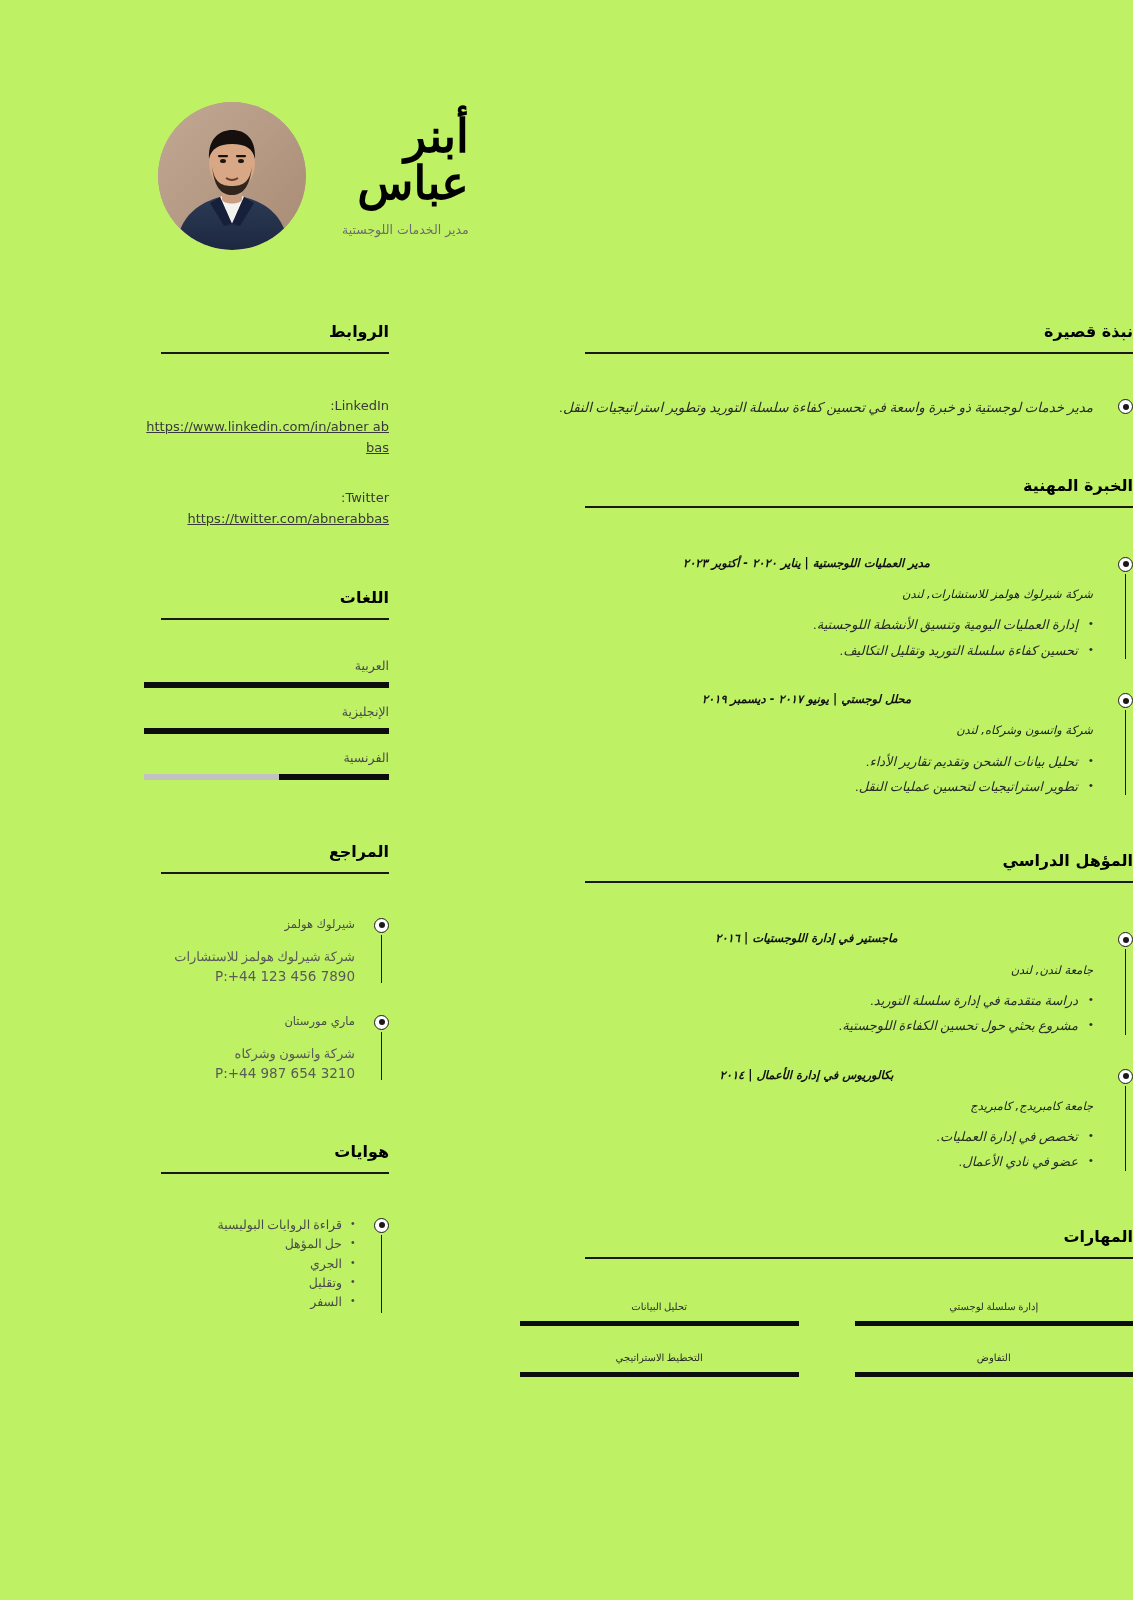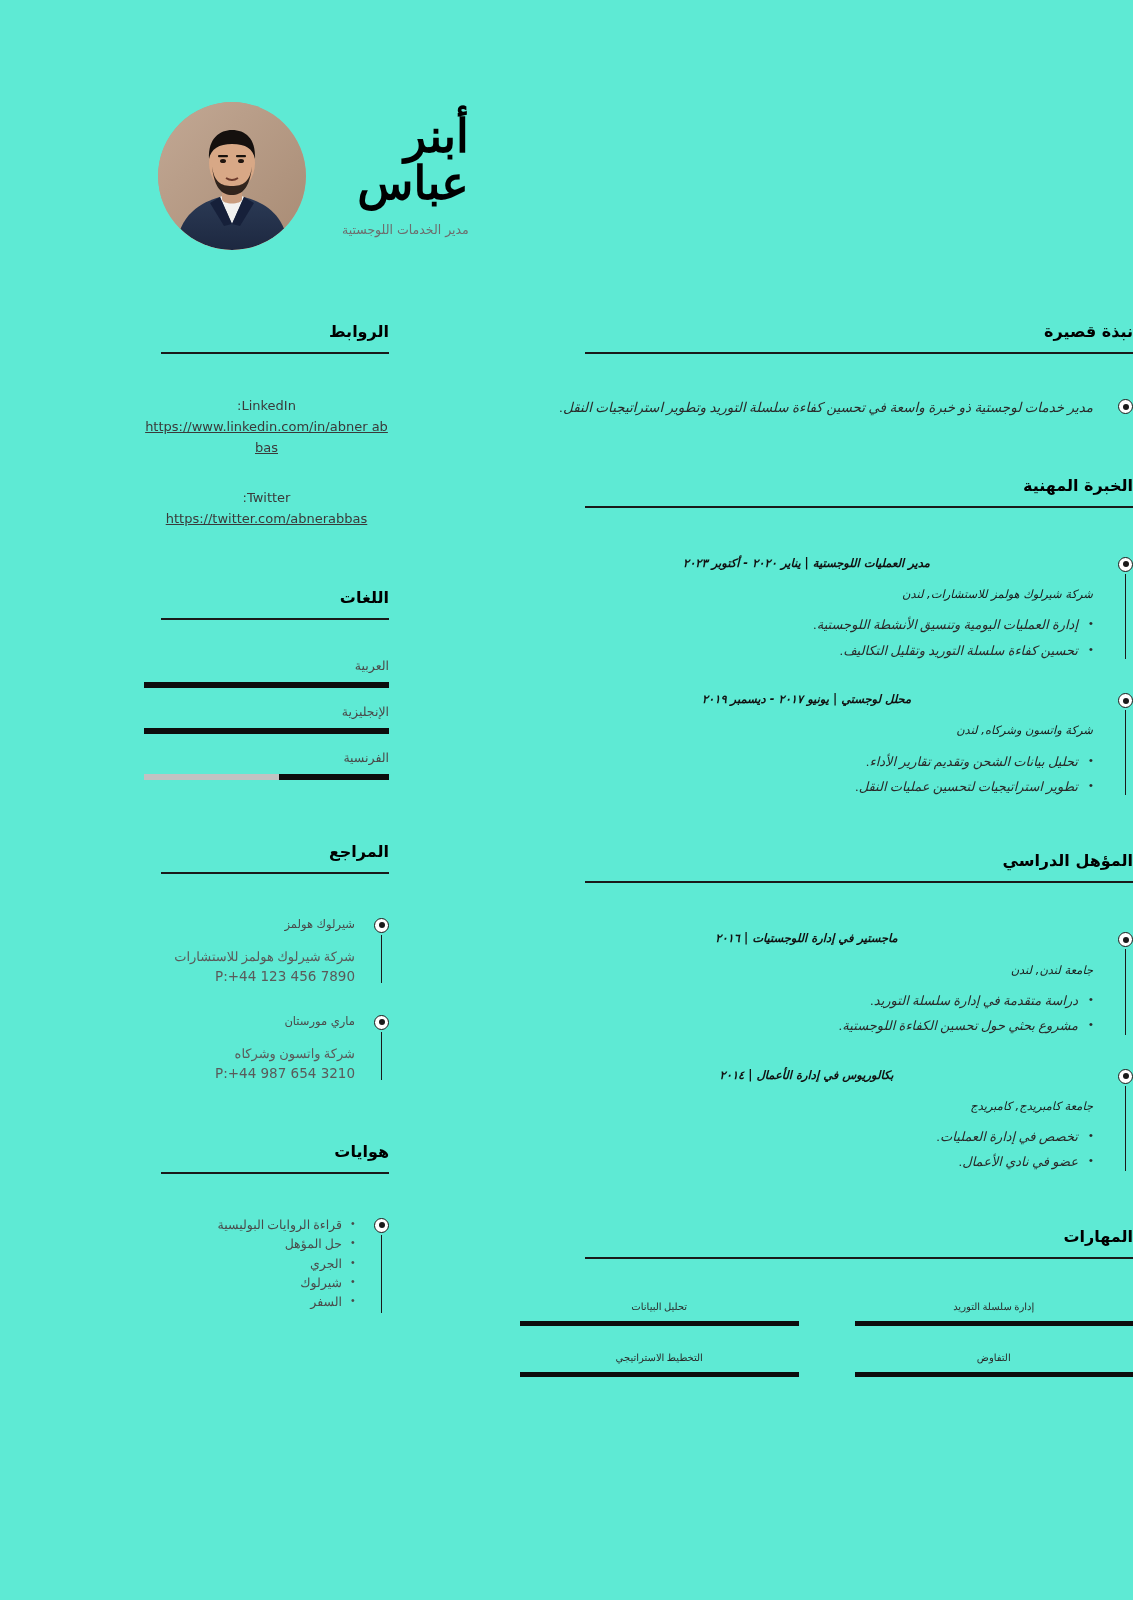--- a/index.html
+++ b/index.html
@@ -4,21 +4,21 @@
 <style>
   * { box-sizing: border-box; margin: 0; padding: 0; }
   html, body {
     background: #ffffff;
     font-family: "Liberation Serif", "DejaVu Serif", serif;
   }
   .page {
     position: relative;
     width: 1133px;
     height: 1600px;
-    background: #5eead4;
+    background: #bef264;
     overflow: hidden;
     margin: 0 auto;
   }
 
   
   .header {
     position: absolute;
     top: 88px;
     left: 0;
     right: 0;
@@ -224,21 +224,21 @@
   .skill-bar > span {
     position: absolute;
     top: 0; bottom: 0;
     right: 0;
     background: #0d0d0d;
     display: block;
   }
 
   
   .link-item {
-    text-align: center;
+    text-align: right;
     direction: ltr;
     margin-bottom: 20px;
   }
   .link-label {
     font-family: "DejaVu Sans", sans-serif;
     font-size: 13px;
     color: #3a3a3a;
     line-height: 1.6;
   }
   .link-url {
@@ -456,21 +456,21 @@
         </div>
       </div>
 
       <div class="section">
         <div class="sec-head">المهارات</div>
         <div class="sec-rule"></div>
 
         <div class="skills-grid" style="margin-top:42px;">
           <div class="skills-col">
             <div class="skill-item">
-              <div class="skill-label">إدارة سلسلة التوريد</div>
+              <div class="skill-label">إدارة سلسلة لوجستي</div>
               <div class="skill-bar">
                   <span style="width:100%"></span>
                 </div>
             </div>
             <div class="skill-item" style="margin-top:26px;">
               <div class="skill-label">التفاوض</div>
               <div class="skill-bar">
                   <span style="width:100%"></span>
                 </div>
             </div>
@@ -562,21 +562,21 @@
         <div class="sec-head">هوايات</div>
         <div class="sec-rule"></div>
 
         <div class="hobby-block" style="margin-top:42px;">
           <div class="dot"></div>
           <div class="tline" style="top:19px;bottom:0;"></div>
           <ul class="hobby-list">
             <li>قراءة الروايات البوليسية</li>
             <li>حل المؤهل</li>
             <li>الجري</li>
-            <li>شيرلوك</li>
+            <li>وتقليل</li>
             <li>السفر</li>
           </ul>
         </div>
       </div>
 
     </div>
 
   </div>
 </div>
 

